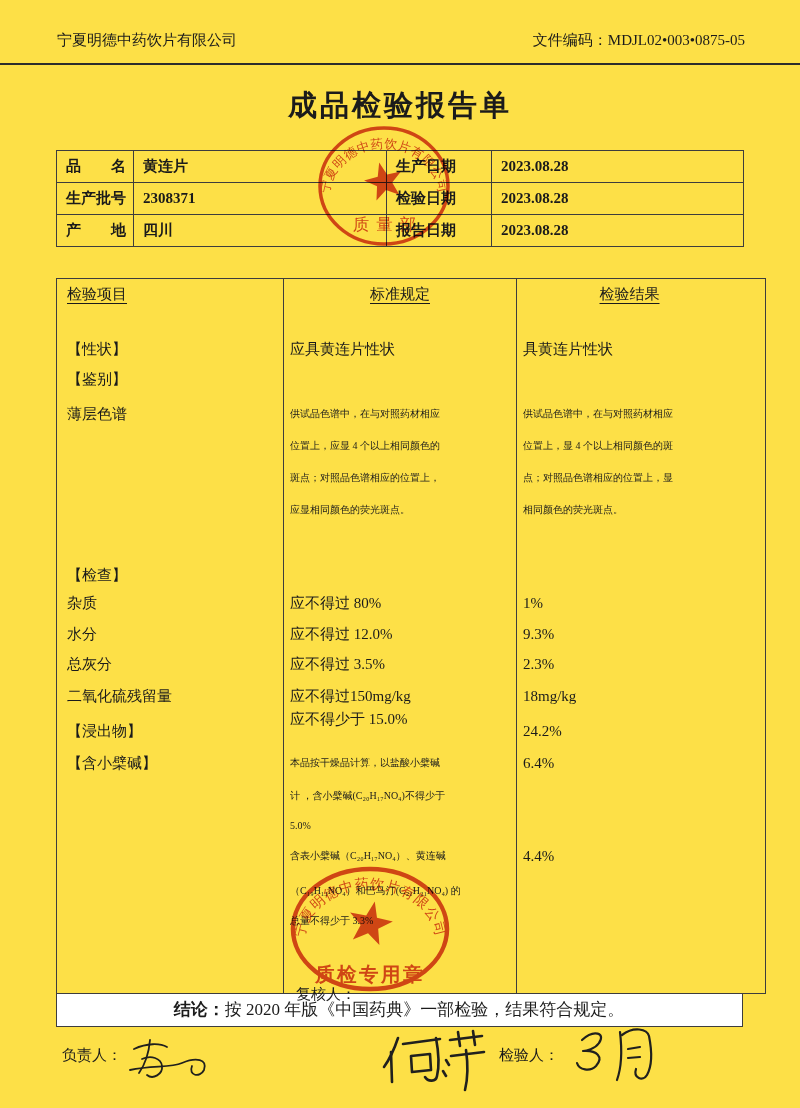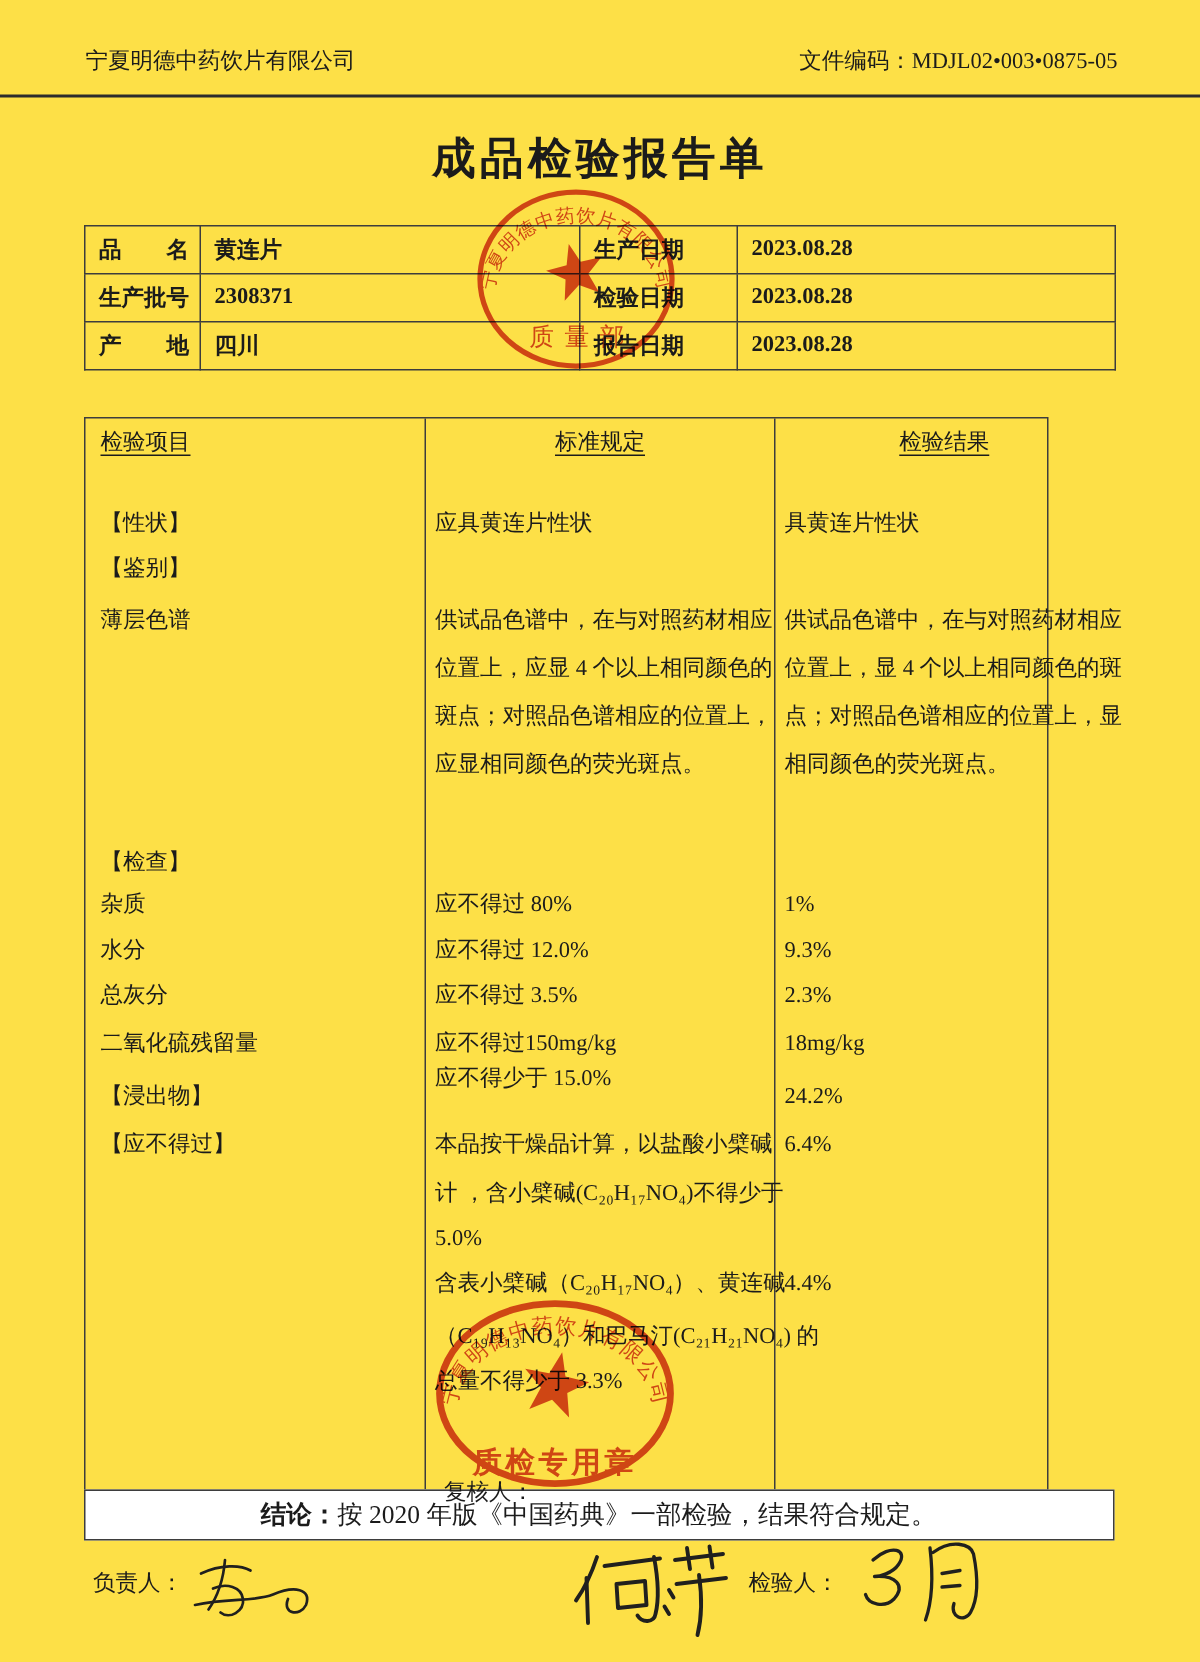--- a/index.html
+++ b/index.html
@@ -14,30 +14,30 @@
   .hdr-rule    { position:absolute; left:0; top:63px; width:800px; height:2px; background:#2c2c2c; }
   .title { position:absolute; left:0; top:86px; width:100%; margin:0; text-align:center;
            font-size:29px; font-weight:bold; letter-spacing:3px; }
   
   table.info { position:absolute; left:56px; top:150px; width:687px;
                border-collapse:collapse; table-layout:fixed;font-weight:bold; }
   table.info td { border:1px solid #3d3d3d; height:31px; padding:0 0 0 9px;
                   font-size:15px; white-space:nowrap; overflow:visible; }
   table.info { border:1.5px solid #3d3d3d; }
   
-  .main { position:absolute; left:56px; top:278px; width:643px; height:716px;
+  .main { position:absolute; left:56px; top:278px; width:710px; height:716px;
           border:1.5px solid #3d3d3d; box-sizing:border-box; }
   .vline { position:absolute; top:0; bottom:0; width:1px; background:#3d3d3d; }
   .v1 { left:226px; } .v2 { left:459px; }
   .th { position:absolute; top:6px; font-size:15px; text-decoration:underline; text-underline-offset:4px; }
   .th1 { left:10px; } .th2 { left:227px; width:232px; text-align:center; }
   .th3 { left:460px; width:225px; text-align:center; }
   .ln { position:absolute; font-size:15px; white-space:nowrap; line-height:22px; }
   .c1 { left:10px; } .c2 { left:233px; } .c3 { left:466px; }
-  .sm { font-size:15px; }
+  .sm { font-size:10px; }
   .concl { position:absolute; left:-1.5px; width:687px; top:714px; height:34px;
            border:1.5px solid #3d3d3d; box-sizing:border-box; background:#fff;
            text-align:center; line-height:31px; font-size:17px; }
   .concl .b { font-weight:bold; }
   
   .stamp { position:absolute; mix-blend-mode:multiply; opacity:.88; }
   .stamp text { fill:currentColor; }
   .stamp .ring { stroke:currentColor; fill:none; }
   .stamp .star { fill:currentColor; }
   
@@ -95,21 +95,21 @@
 
     <div class="ln c1" style="top:59px">【性状】</div>
     <div class="ln c1" style="top:89px">【鉴别】</div>
     <div class="ln c1" style="top:124px">薄层色谱</div>
     <div class="ln c1" style="top:285px">【检查】</div>
     <div class="ln c1" style="top:313px">杂质</div>
     <div class="ln c1" style="top:344px">水分</div>
     <div class="ln c1" style="top:374px">总灰分</div>
     <div class="ln c1" style="top:406px">二氧化硫残留量</div>
     <div class="ln c1" style="top:441px">【浸出物】</div>
-    <div class="ln c1" style="top:473px">【应不得过】</div>
+    <div class="ln c1" style="top:473px">【含小檗碱】</div>
 
     <div class="ln c2" style="top:59px">应具黄连片性状</div>
     <div class="ln c2 sm" style="top:124px">供试品色谱中，在与对照药材相应</div>
     <div class="ln c2 sm" style="top:156px">位置上，应显 4 个以上相同颜色的</div>
     <div class="ln c2 sm" style="top:188px">斑点；对照品色谱相应的位置上，</div>
     <div class="ln c2 sm" style="top:220px">应显相同颜色的荧光斑点。</div>
     <div class="ln c2" style="top:313px">应不得过 80%</div>
     <div class="ln c2" style="top:344px">应不得过 12.0%</div>
     <div class="ln c2" style="top:374px">应不得过 3.5%</div>
     <div class="ln c2" style="top:406px">应不得过150mg/kg</div>

